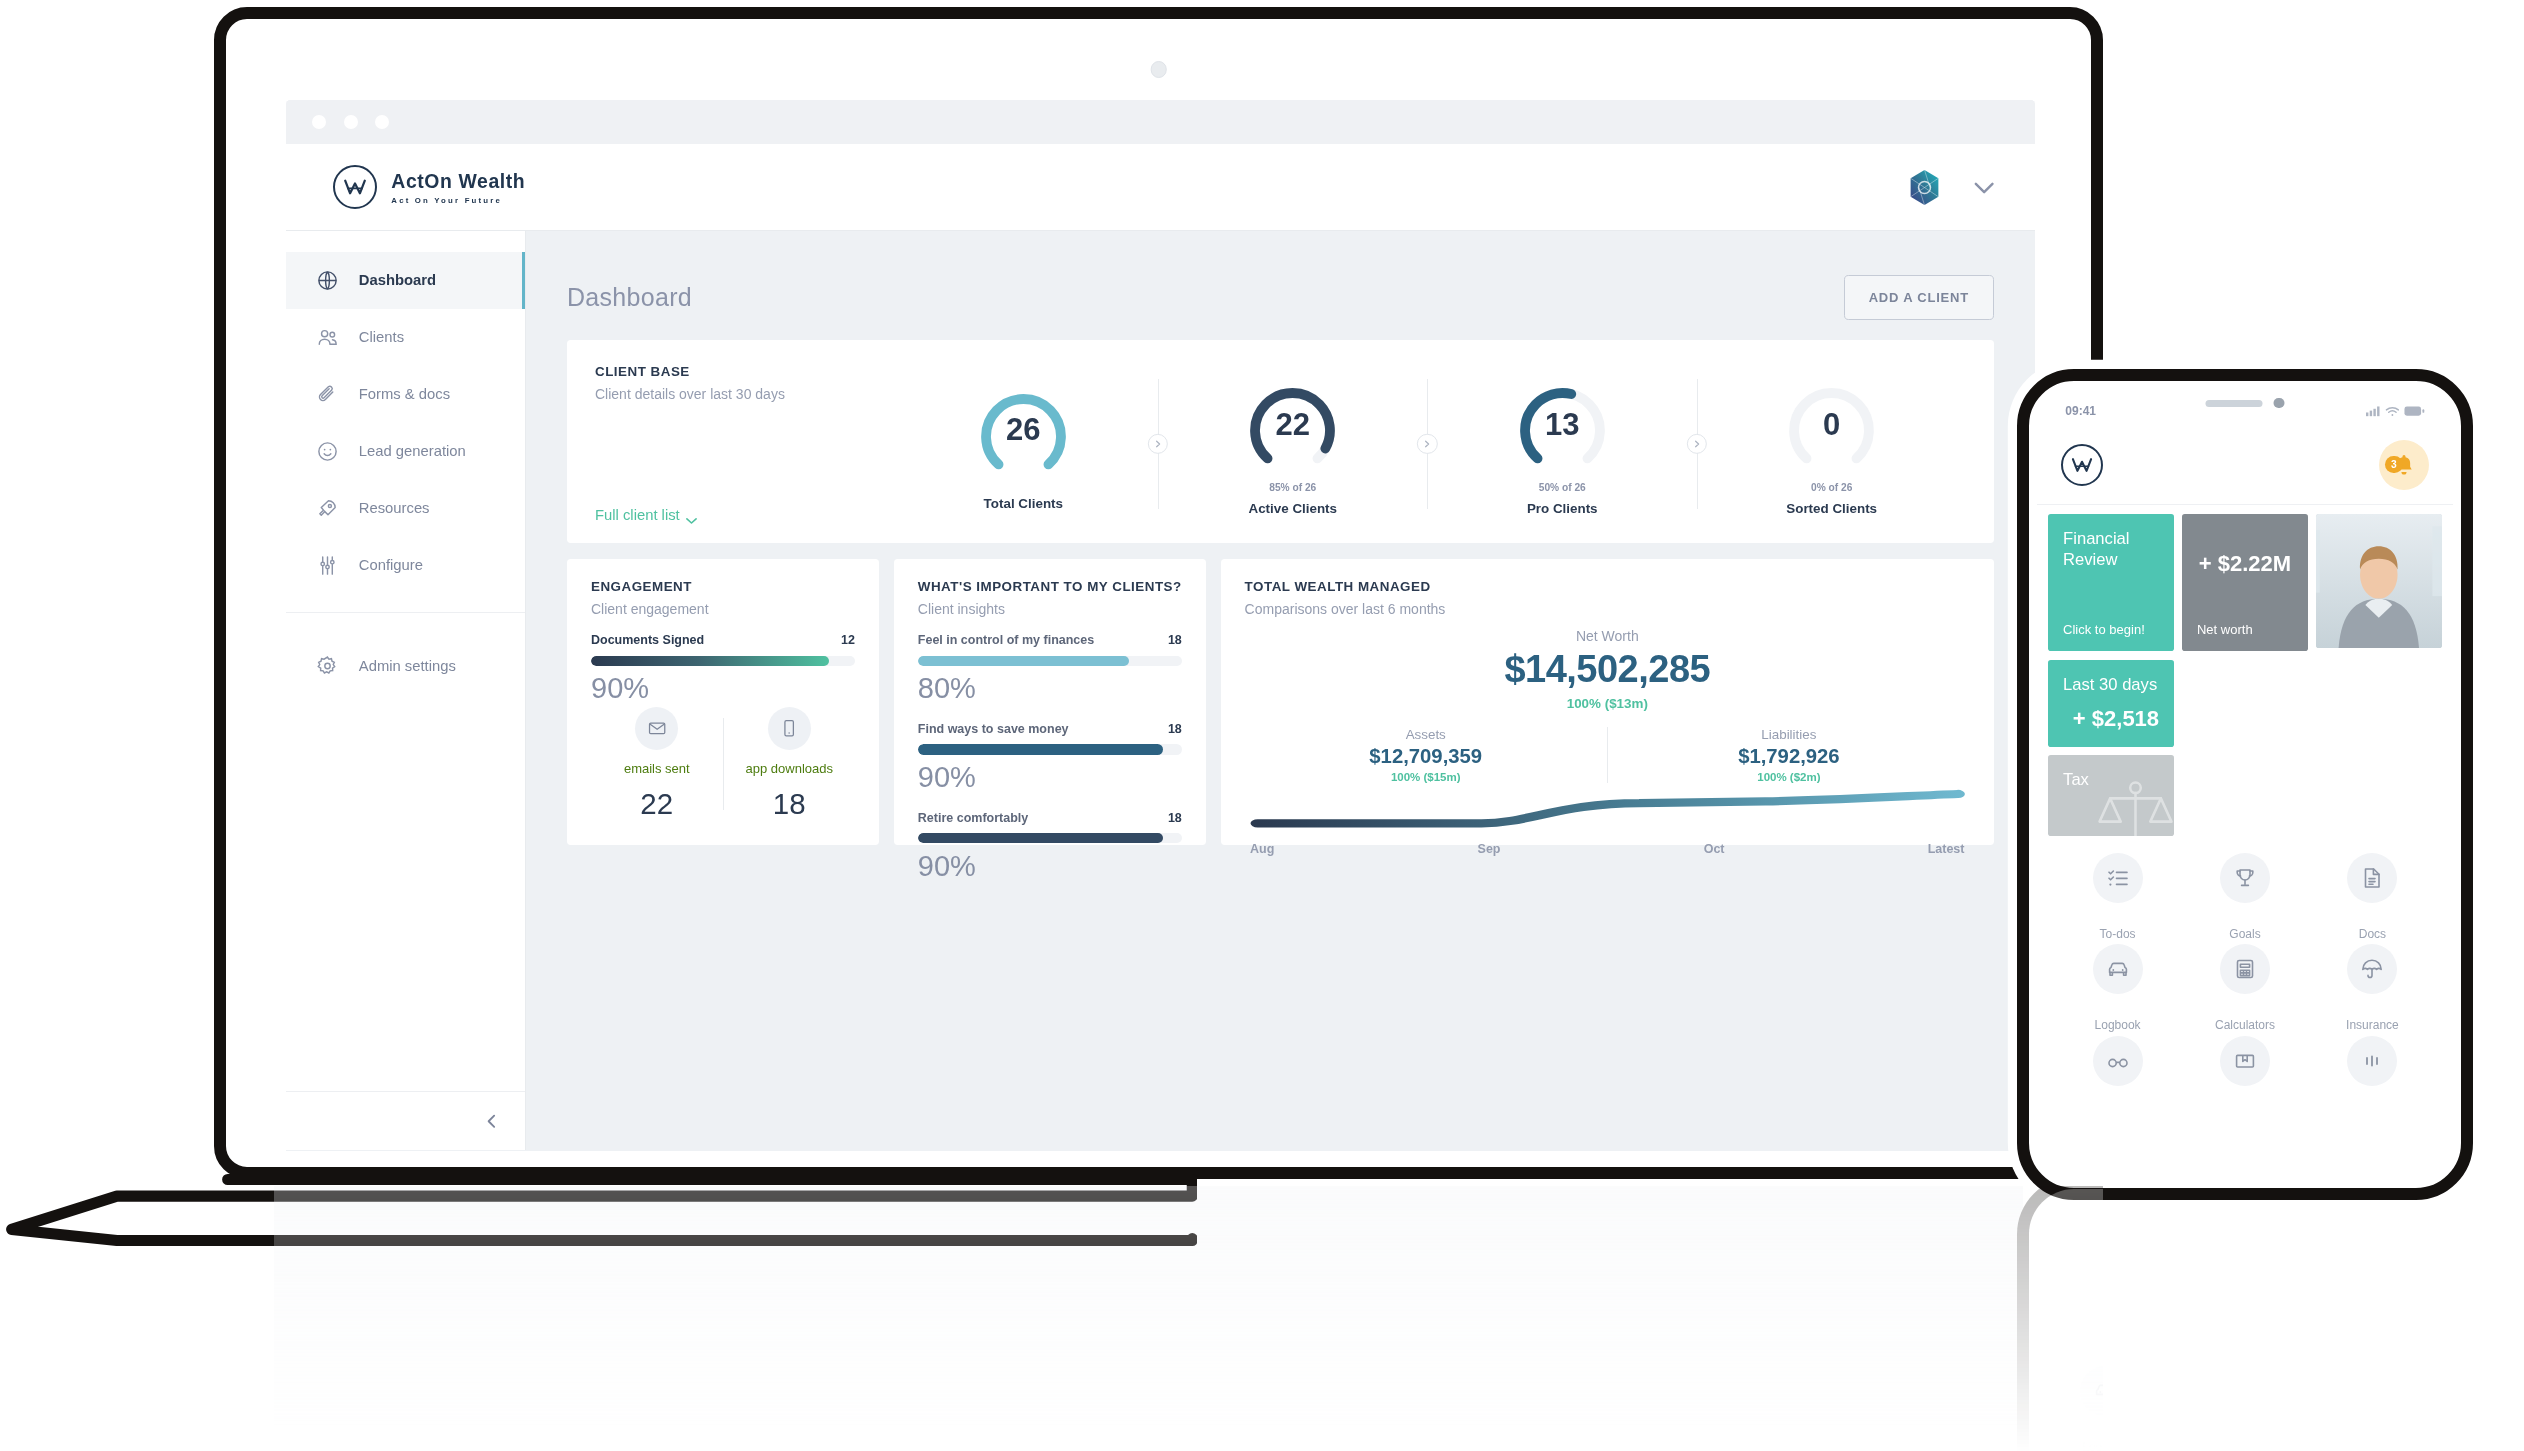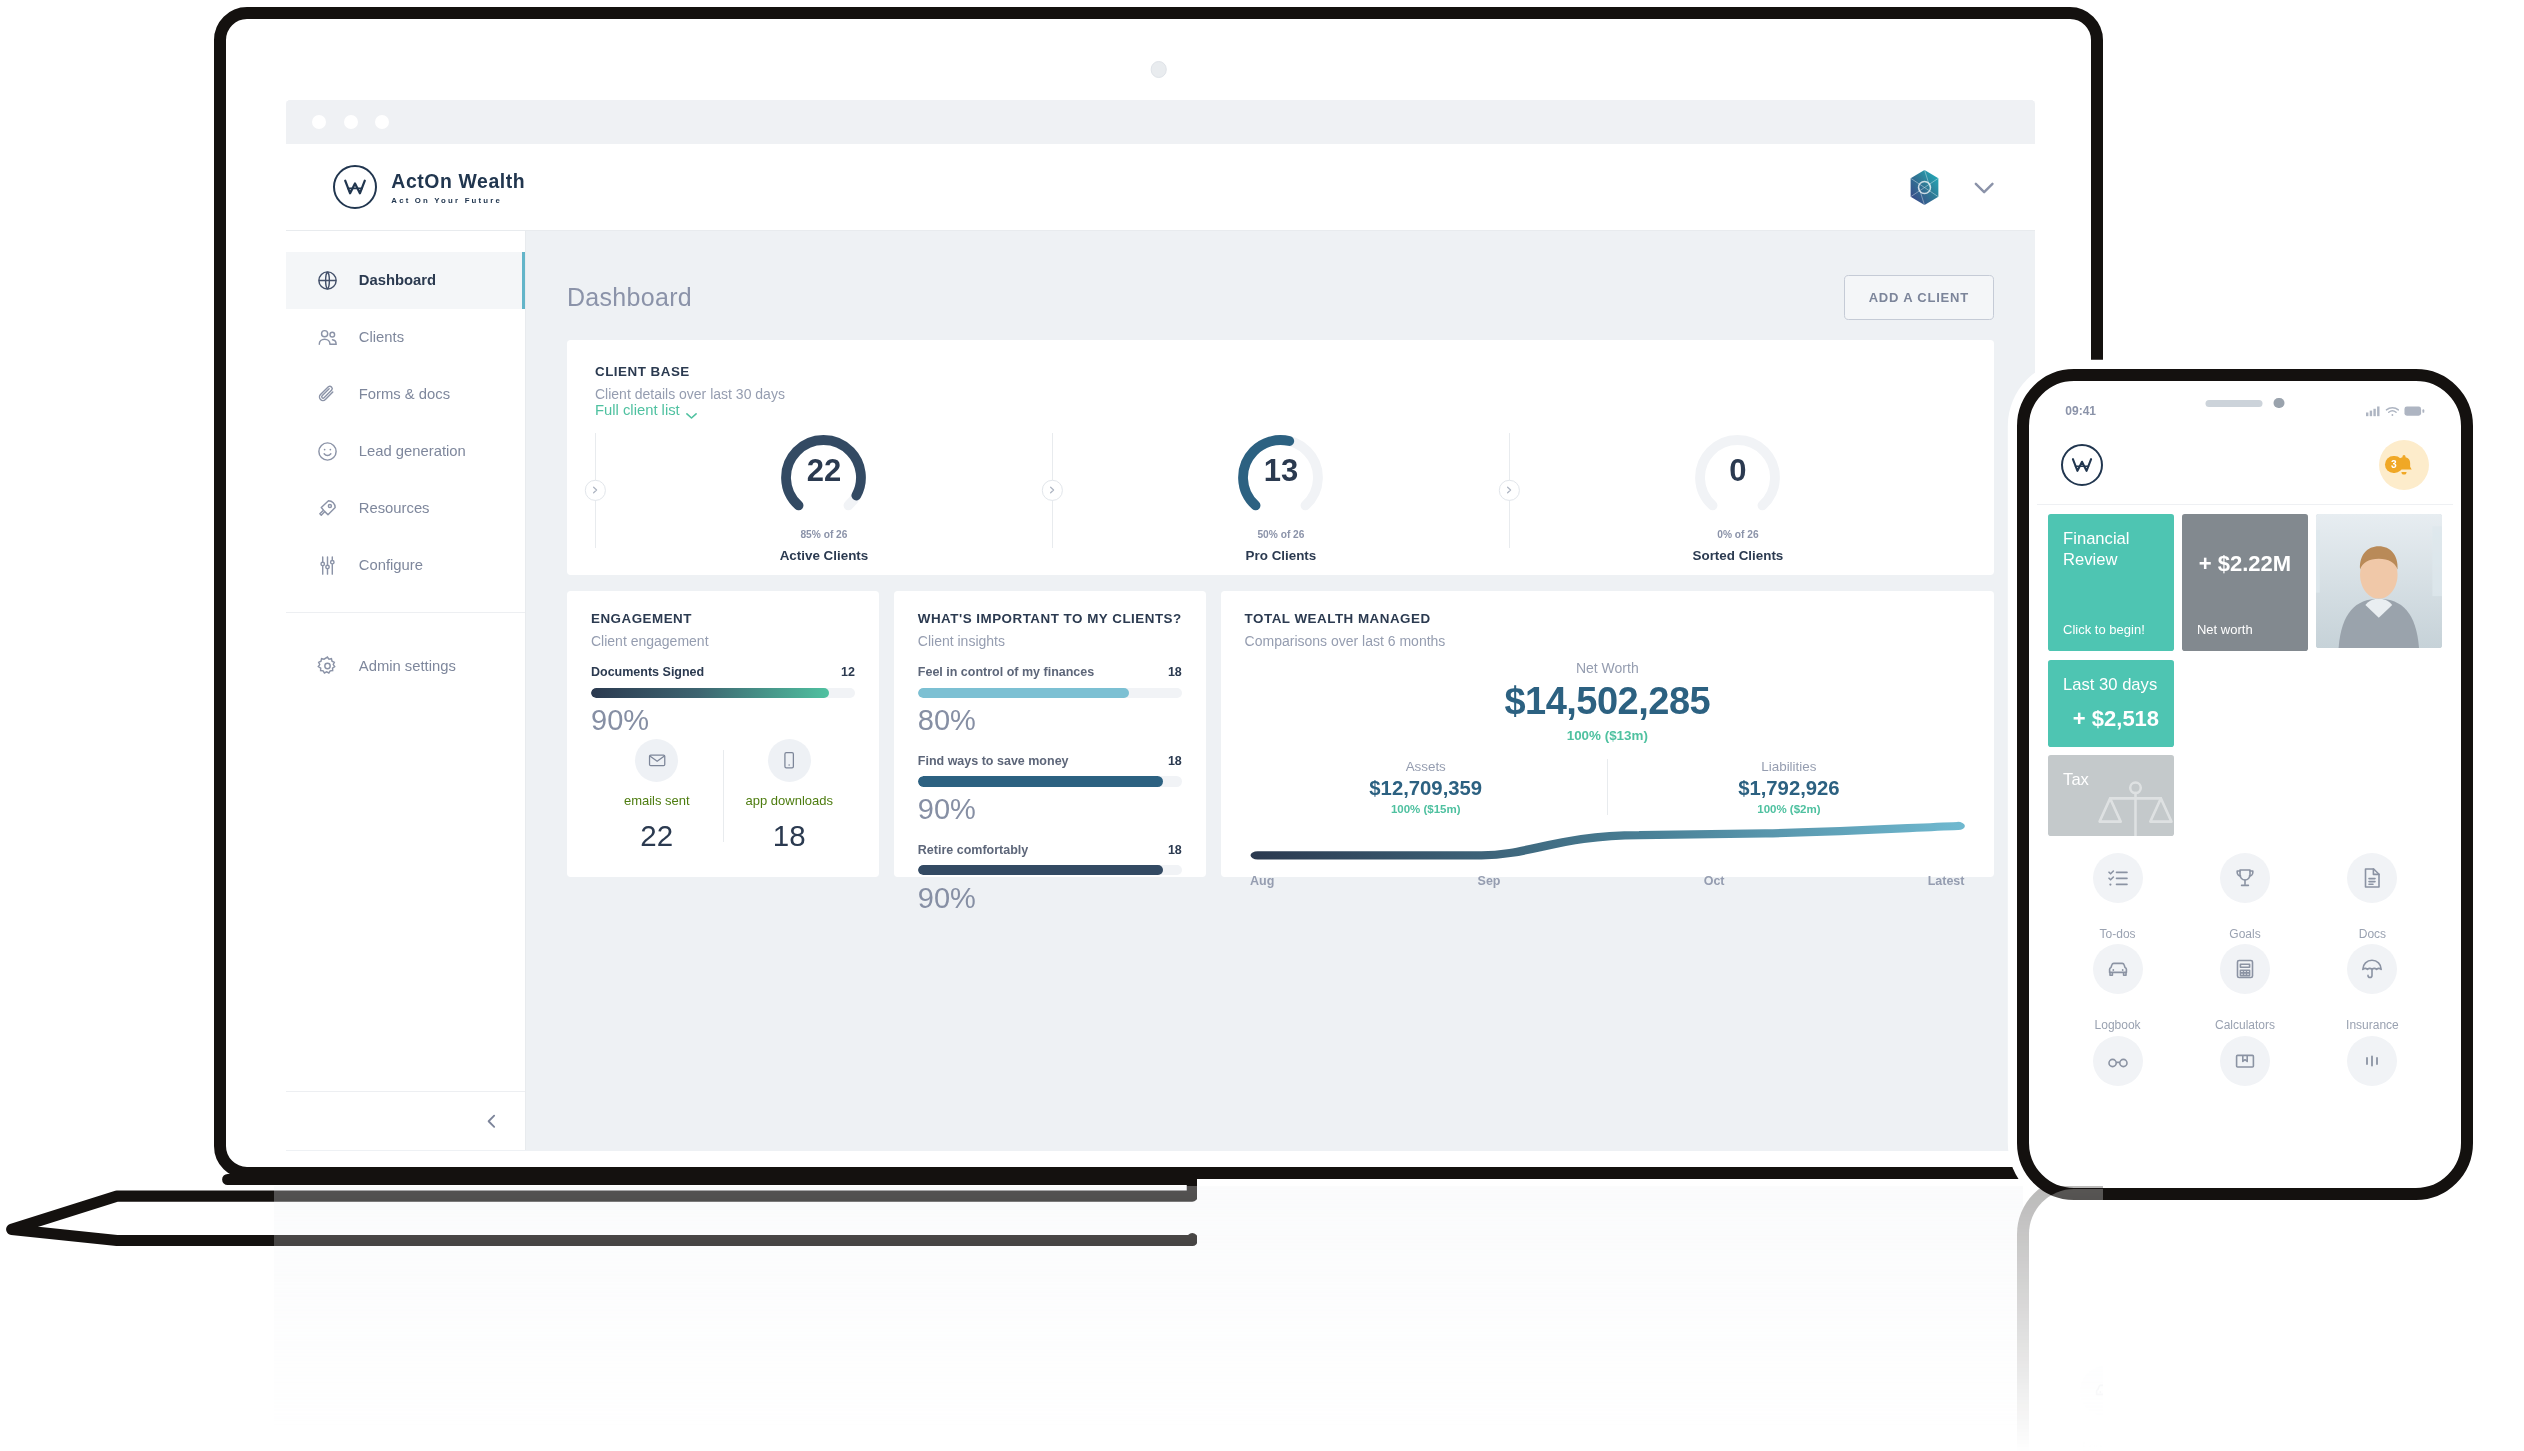--- a/index.html
+++ b/index.html
@@ -87,21 +87,21 @@
   .page-title { font-size: 25px; color: #8b93a9; letter-spacing: 0.3px; }
   .btn-outline {
     background: #f4f6f8; border: 0.9px solid #c5cbd6; border-radius: 4.6px;
     color: #7c859a; font-size: 13px; font-weight: 700; letter-spacing: 0.8px;
     padding: 14px 24px; cursor: pointer; font-family: "Liberation Sans", sans-serif;
   }
 
   .card { background: #ffffff; border-radius: 3.7px; }
 
   
-  .client-base { height: 235px; display: flex; align-items: stretch; padding: 24px 28px 20px 28px; flex-direction: column; }
+  .client-base { height: 203px; display: flex; align-items: stretch; padding: 24px 28px 20px 28px; }
   .cb-left { width: 294px; display: flex; flex-direction: column; justify-content: space-between; }
   .card-kicker { font-size: 13.4px; font-weight: 700; color: #2b3a50; letter-spacing: 0.5px; }
   .card-sub { font-size: 14px; color: #959db0; margin-top: 6.5px; }
   .link-green { font-size: 14.8px; color: #4fc1a0; display: inline-flex; align-items: center; gap: 6.5px; cursor: pointer; }
   .link-chev { width: 11px; height: 7.4px; color: #4fc1a0; }
 
   .donuts { flex: 1; display: flex; align-items: center; }
   .donut-cell { flex: 1; display: flex; flex-direction: column; align-items: center; }
   .donut-wrap { position: relative; width: 107px; height: 107px; }
   .donut-num {
@@ -384,20 +384,31 @@
                 <span class="link-chev">
                   <svg viewBox="0 0 12 8" width="11" height="7.4" fill="none" stroke="#4fc1a0" stroke-width="1.7" stroke-linecap="round" stroke-linejoin="round">
                       <path d="M1 2 L6 6.5 L11 2"></path>
                     </svg>
                 </span>
               </div>
             </div>
 
             <div class="donuts">
 
+              <div class="donut-cell">
+                <div class="donut-wrap">
+                  <svg viewBox="0 0 120 120" width="107" height="107" aria-hidden="true">
+                    <path d="M32 98 A 42 42 0 1 1 88 98" fill="none" stroke="#ffffff" stroke-width="11" stroke-linecap="round"></path>
+                    <path d="M32 98 A 42 42 0 1 1 88 98" fill="none" stroke="#69bacd" stroke-width="11" stroke-linecap="round" stroke-dasharray="221" stroke-dashoffset="0"></path>
+                  </svg>
+                  <div class="donut-num">26</div>
+                </div>
+                <div class="donut-pct"></div>
+                <div class="donut-label">Total Clients</div>
+              </div>
 
               <div class="donut-sep">
                 <span class="sep-knob">
                   <svg viewBox="0 0 9 9" width="8.3" height="8.3" fill="none" stroke="#aeb5c2" stroke-width="1.4" stroke-linecap="round" stroke-linejoin="round">
                       <path d="M3 1.5 L6.2 4.5 L3 7.5"></path>
                     </svg>
                 </span>
               </div>
 
               <div class="donut-cell">

